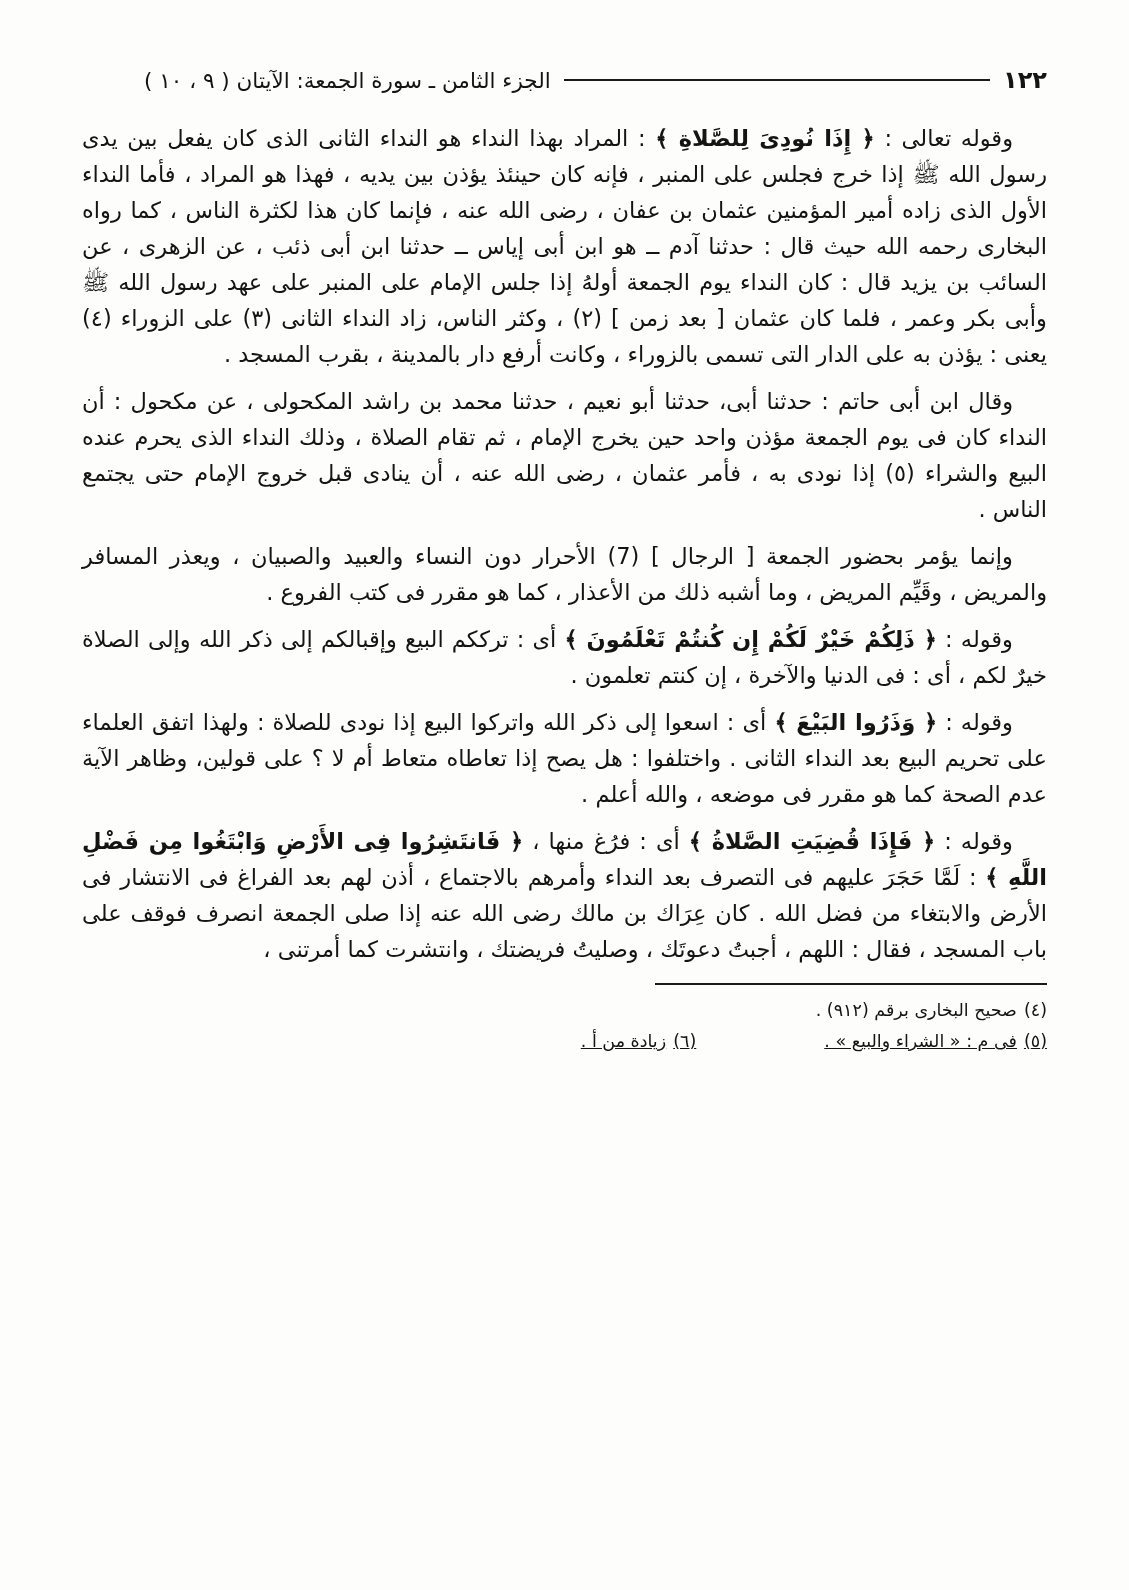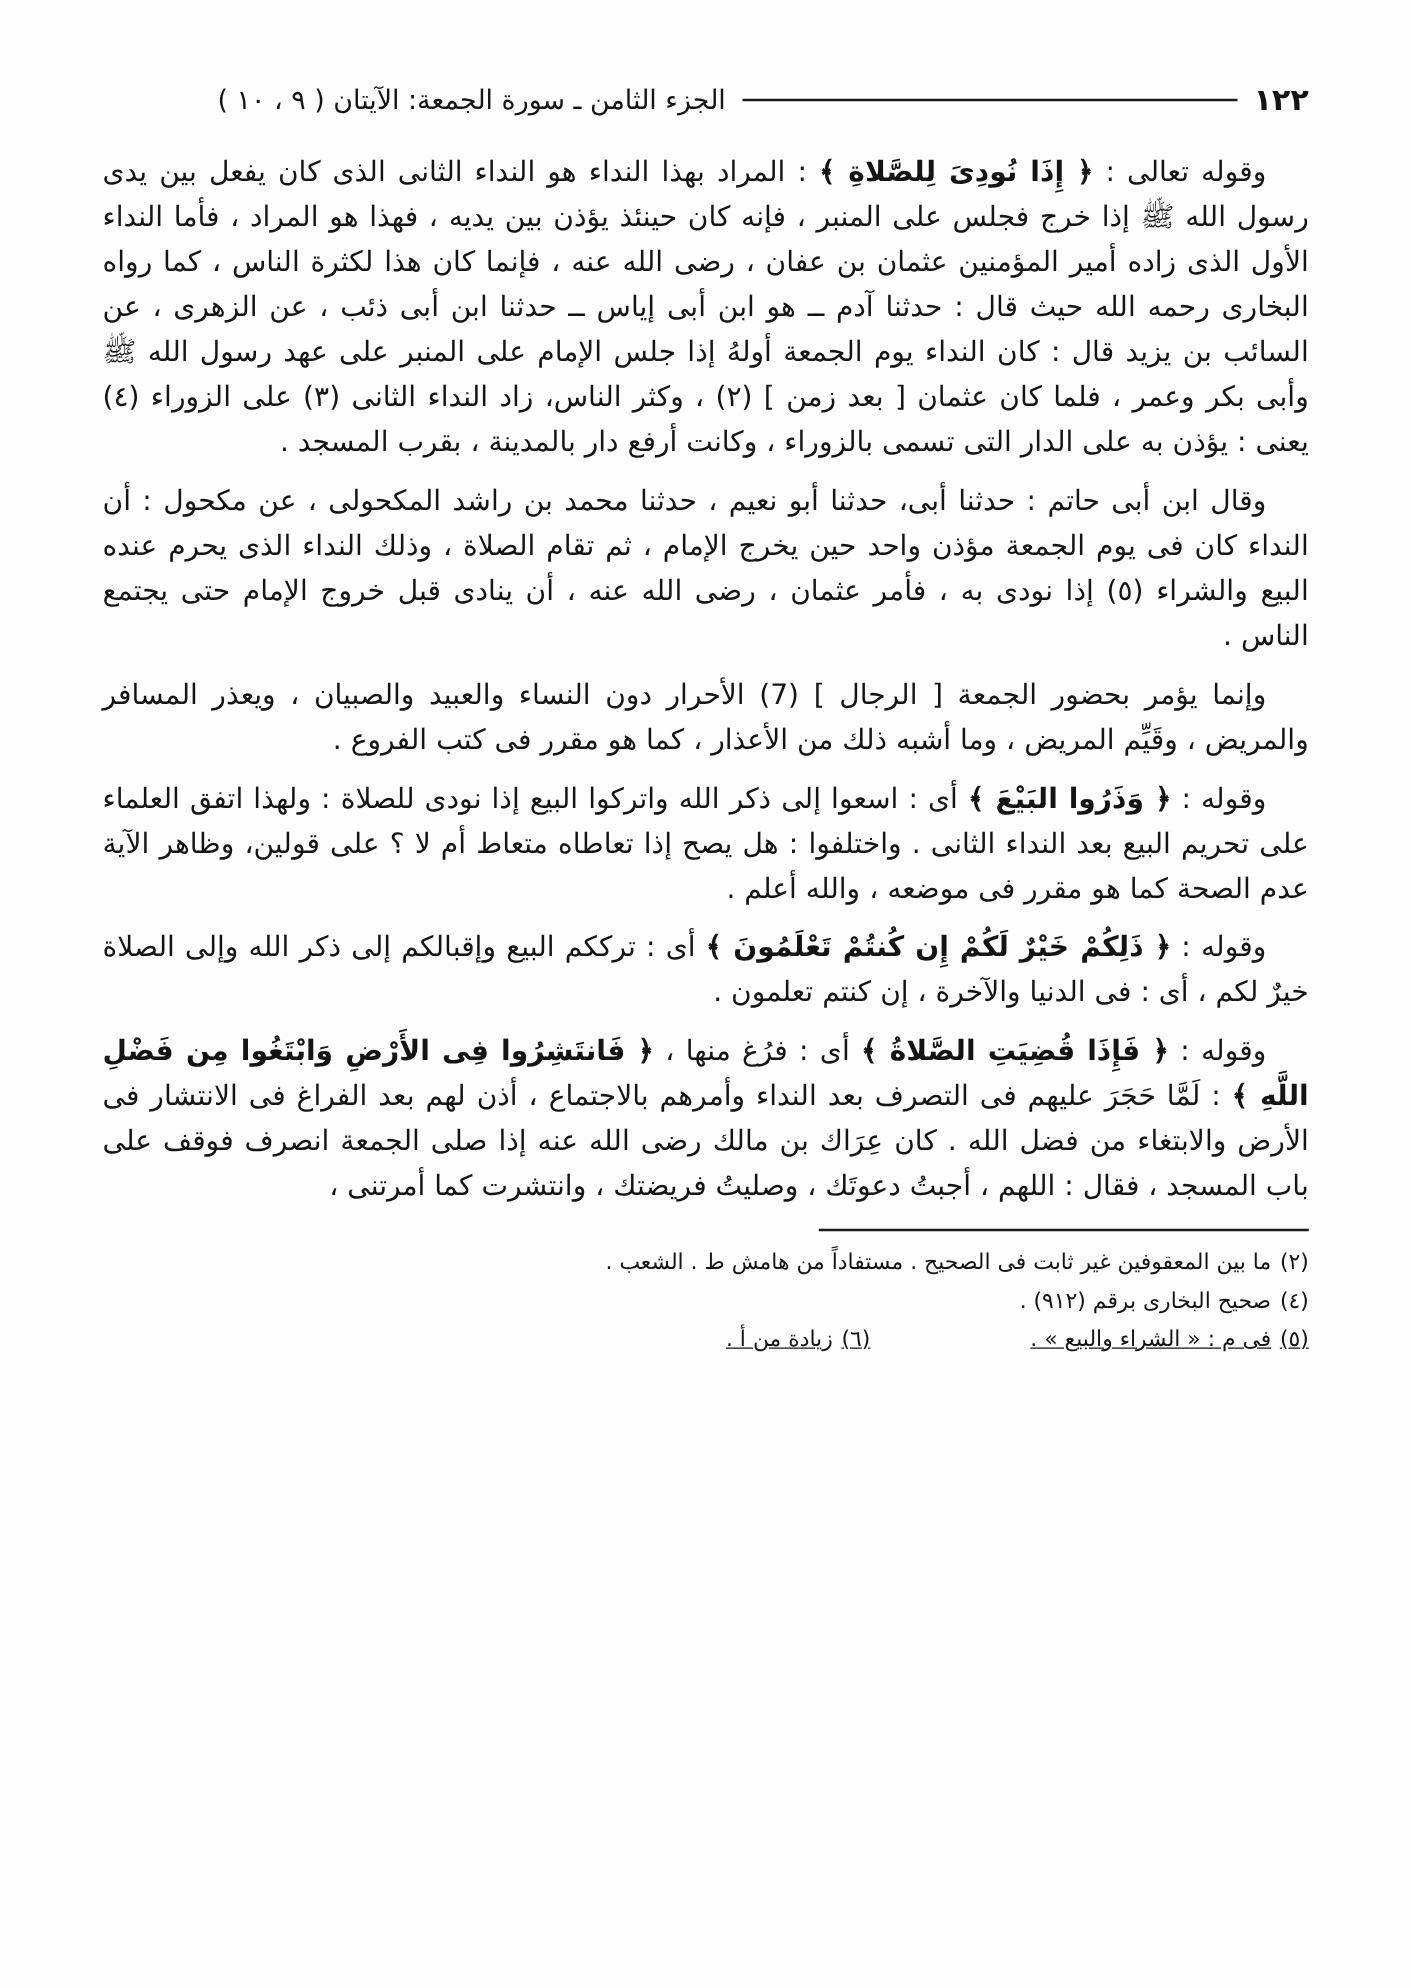--- a/index.html
+++ b/index.html
@@ -34,21 +34,21 @@
   }
   .header-rule {
     flex: 1 1 auto;
     height: 0;
     border-top: 2.5px solid #1a1a1a;
     margin: 0 13px;
   }
   .header-title {
     font-size: 21.5px;
     white-space: nowrap;
-    margin-left: 92px;
+    margin-left: 62px;
   }
 
   
   .page-body {
     font-size: 22.5px;
     line-height: 36px;
     text-align: justify;
     text-align-last: right;
   }
   .para {
@@ -103,33 +103,32 @@
 
   <main class="page-body">
 
 
     <p class="para"><span>وقوله تعالى : </span><span class="quran">﴿ إِذَا نُودِىَ لِلصَّلاةِ ﴾</span><span> : المراد بهذا النداء هو النداء الثانى الذى كان يفعل بين يدى رسول الله ﷺ إذا خرج فجلس على المنبر ، فإنه كان حينئذ يؤذن بين يديه ، فهذا هو المراد ، فأما النداء الأول الذى زاده أمير المؤمنين عثمان بن عفان ، رضى الله عنه ، فإنما كان هذا لكثرة الناس ، كما رواه البخارى رحمه الله حيث قال : حدثنا آدم ــ هو ابن أبى إياس ــ حدثنا ابن أبى ذئب ، عن الزهرى ، عن السائب بن يزيد قال : كان النداء يوم الجمعة أولهُ إذا جلس الإمام على المنبر على عهد رسول الله ﷺ وأبى بكر وعمر ، فلما كان عثمان [ بعد زمن ] (٢) ، وكثر الناس، زاد النداء الثانى (٣) على الزوراء (٤) يعنى : يؤذن به على الدار التى تسمى بالزوراء ، وكانت أرفع دار بالمدينة ، بقرب المسجد .</span></p>
 
     <p class="para"><span>وقال ابن أبى حاتم : حدثنا أبى، حدثنا أبو نعيم ، حدثنا محمد بن راشد المكحولى ، عن مكحول : أن النداء كان فى يوم الجمعة مؤذن واحد حين يخرج الإمام ، ثم تقام الصلاة ، وذلك النداء الذى يحرم عنده البيع والشراء (٥) إذا نودى به ، فأمر عثمان ، رضى الله عنه ، أن ينادى قبل خروج الإمام حتى يجتمع الناس .</span></p>
 
     <p class="para"><span>وإنما يؤمر بحضور الجمعة [ الرجال ] (7) الأحرار دون النساء والعبيد والصبيان ، ويعذر المسافر والمريض ، وقَيِّم المريض ، وما أشبه ذلك من الأعذار ، كما هو مقرر فى كتب الفروع .</span></p>
 
+    <p class="para"><span>وقوله : </span><span class="quran">﴿ ذَلِكُمْ خَيْرٌ لَكُمْ إِن كُنتُمْ تَعْلَمُونَ ﴾</span><span> أى : ترككم البيع وإقبالكم إلى ذكر الله وإلى الصلاة خيرٌ لكم ، أى : فى الدنيا والآخرة ، إن كنتم تعلمون .</span></p>
+
     <p class="para"><span>وقوله : </span><span class="quran">﴿ وَذَرُوا البَيْعَ ﴾</span><span> أى : اسعوا إلى ذكر الله واتركوا البيع إذا نودى للصلاة : ولهذا اتفق العلماء على تحريم البيع بعد النداء الثانى . واختلفوا : هل يصح إذا تعاطاه متعاط أم لا ؟ على قولين، وظاهر الآية عدم الصحة كما هو مقرر فى موضعه ، والله أعلم .</span></p>
-
-    <p class="para"><span>وقوله : </span><span class="quran">﴿ ذَلِكُمْ خَيْرٌ لَكُمْ إِن كُنتُمْ تَعْلَمُونَ ﴾</span><span> أى : ترككم البيع وإقبالكم إلى ذكر الله وإلى الصلاة خيرٌ لكم ، أى : فى الدنيا والآخرة ، إن كنتم تعلمون .</span></p>
 
     <p class="para"><span>وقوله : </span><span class="quran">﴿ فَإِذَا قُضِيَتِ الصَّلاةُ ﴾</span><span> أى : فرُغ منها ، </span><span class="quran">﴿ فَانتَشِرُوا فِى الأَرْضِ وَابْتَغُوا مِن فَضْلِ اللَّهِ ﴾</span><span> : لَمَّا حَجَرَ عليهم فى التصرف بعد النداء وأمرهم بالاجتماع ، أذن لهم بعد الفراغ فى الانتشار فى الأرض والابتغاء من فضل الله . كان عِرَاك بن مالك رضى الله عنه إذا صلى الجمعة انصرف فوقف على باب المسجد ، فقال : اللهم ، أجبتُ دعوتَك ، وصليتُ فريضتك ، وانتشرت كما أمرتنى ،</span></p>
 
   </main>
 
   <footer class="footnotes">
     <div class="footnote-rule"></div>
 
 
-    <div class="footnote"><span class="fn-label">(٢)</span><span class="fn-text">ما بين المعقوفين غير ثابت فى الصحيح . مستفاداً من هامش ط . الشعب .</span></div>
 
 
     <div class="footnote"><span class="fn-label">(٤)</span><span class="fn-text">صحيح البخارى برقم (٩١٢) .</span></div>
 
     <div class="footnote-row">
       <div class="footnote"><span class="fn-label">(٥)</span><span class="fn-text">فى م : « الشراء والبيع » .</span></div>
       <div class="footnote"><span class="fn-label">(٦)</span><span class="fn-text">زيادة من أ .</span></div>
     </div>
   </footer>
 

